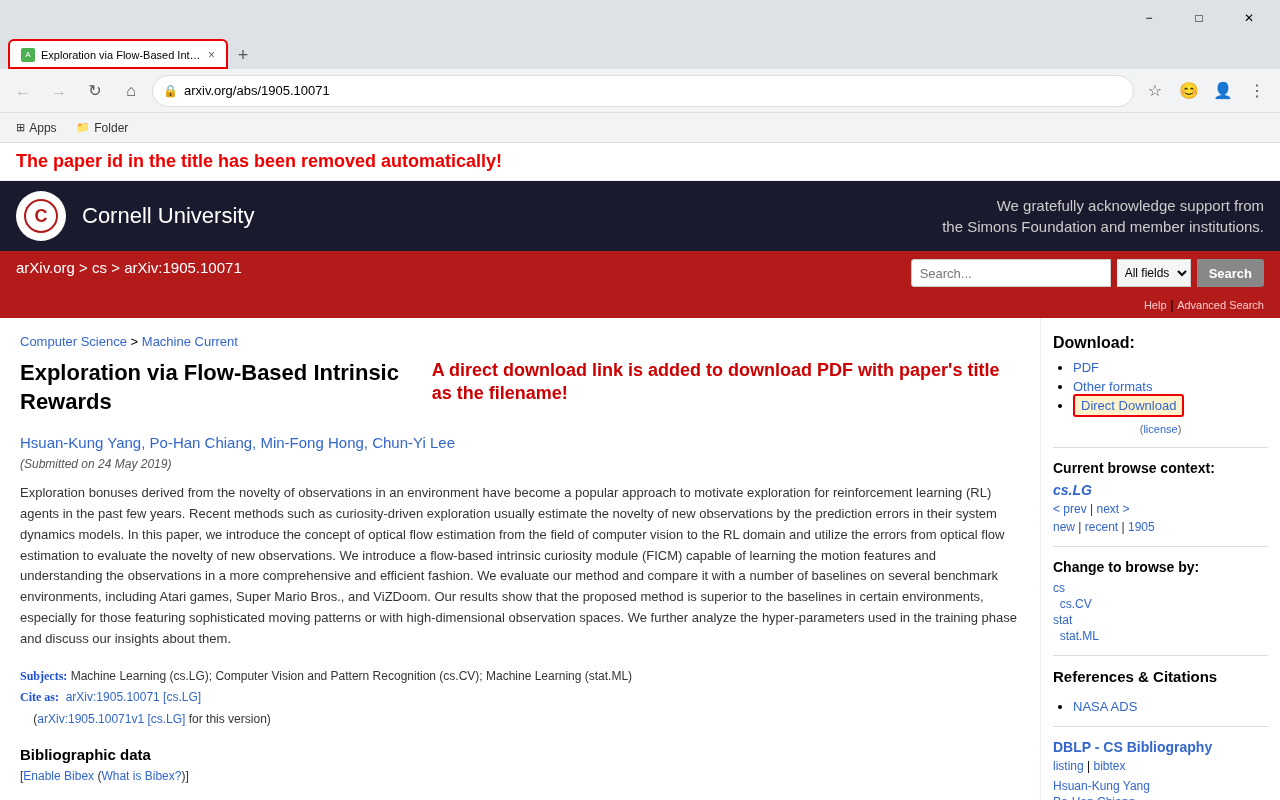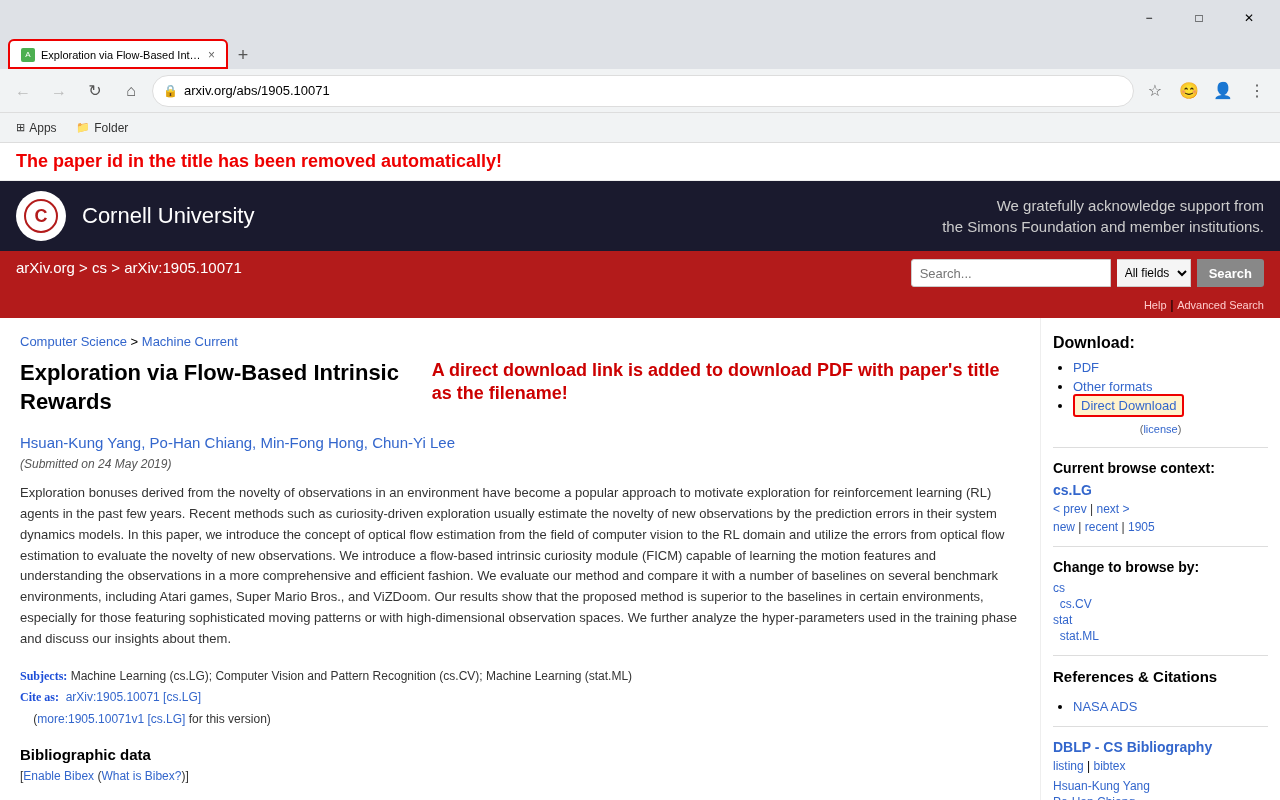--- a/index.html
+++ b/index.html
@@ -400,20 +400,21 @@
     .sidebar-section-title {
       font-size: 14px;
       font-weight: bold;
       margin-bottom: 6px;
     }
     .sidebar-cat {
       font-weight: bold;
       color: #36c;
       font-size: 14px;
       margin-bottom: 4px;
+      font-style: italic;
     }
     .sidebar-cat a { color: #36c; text-decoration: none; }
     .sidebar-nav-links {
       font-size: 12px;
       margin-bottom: 4px;
       color: #333;
     }
     .sidebar-nav-links a { color: #36c; text-decoration: none; }
     .sidebar-browse-links {
       font-size: 12px;
@@ -575,21 +576,21 @@
           <strong>Subjects:</strong>
           <span>Machine Learning (cs.LG); Computer Vision and Pattern Recognition (cs.CV); Machine Learning (stat.ML)</span>
         </div>
         <div>
           <strong>Cite as:</strong>
           <span>
             &nbsp;<a href="#">arXiv:1905.10071 [cs.LG]</a>
           </span>
         </div>
         <div>
-          &nbsp;&nbsp;&nbsp;&nbsp;(<a href="#">more:1905.10071v1 [cs.LG]</a> for this version)
+          &nbsp;&nbsp;&nbsp;&nbsp;(<a href="#">arXiv:1905.10071v1 [cs.LG]</a> for this version)
         </div>
       </div>
 
       <div class="section-heading">Bibliographic data</div>
       <div class="bibex-row">
         [<a href="#">Enable Bibex</a>
         (<a href="#">What is Bibex?</a>)]
       </div>
 
       <div class="section-heading">Submission history</div>

